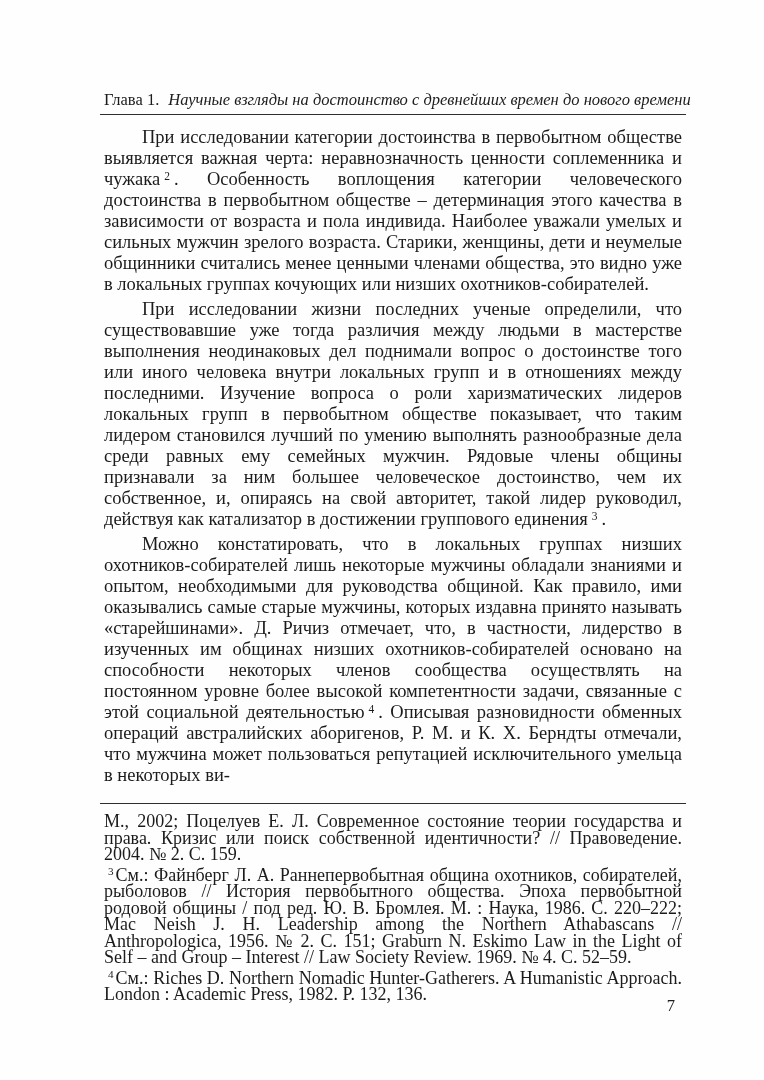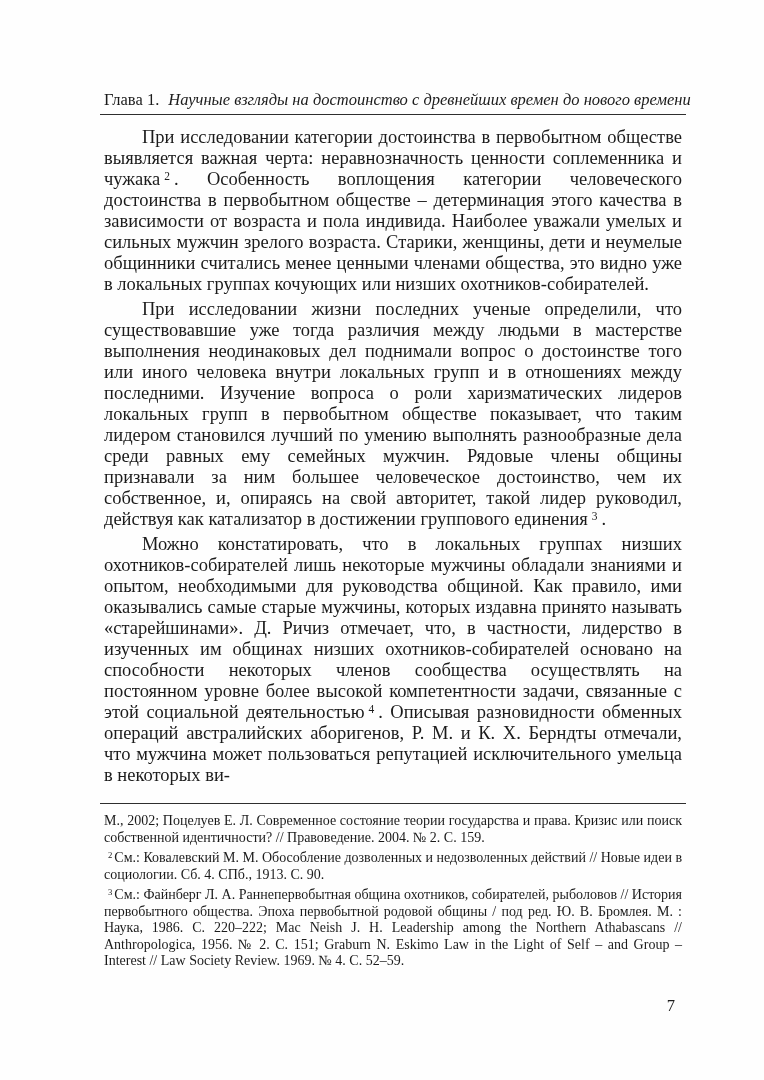--- a/index.html
+++ b/index.html
@@ -51,21 +51,21 @@
     font-size: 62%;
     line-height: 0;
     vertical-align: baseline;
     position: relative;
     top: -0.45em;
   }
   .footnotes {
     margin-top: 2px;
     border-top: 1.5px solid var(--rule);
     padding-top: 5px;
-    font-size: 14px;
+    font-size: 18px;
     line-height: 16.5px;
     text-align: justify;
     hyphens: auto;
     -webkit-hyphens: auto;
   }
   .footnotes .footnote { text-indent: 0; }
   .footnotes sup { margin-right: 2px; }
   .page-number {
     position: absolute;
     top: 980px;
@@ -85,20 +85,20 @@
     </div>
 
     <div class="body-text" id="body-text">
         <p class="indent" lang="ru">При исследовании категории достоинства в первобытном обществе выявляется важная черта: неравнозначность ценности соплеменника и чужака<sup>2</sup>. Особенность воплощения категории человеческого достоинства в первобытном обществе – детерминация этого качества в зависимости от возраста и пола индивида. Наиболее уважали умелых и сильных мужчин зрелого возраста. Старики, женщины, дети и неумелые общинники считались менее ценными членами общества, это видно уже в локальных группах кочующих или низших охотников-собирателей.</p>
         <p class="indent" lang="ru">При исследовании жизни последних ученые определили, что существовавшие уже тогда различия между людьми в мастерстве выполнения неодинаковых дел поднимали вопрос о достоинстве того или иного человека внутри локальных групп и в отношениях между последними. Изучение вопроса о роли харизматических лидеров локальных групп в первобытном обществе показывает, что таким лидером становился лучший по умению выполнять разнообразные дела среди равных ему семейных мужчин. Рядовые члены общины признавали за ним большее человеческое достоинство, чем их собственное, и, опираясь на свой авторитет, такой лидер руководил, действуя как катализатор в достижении группового единения<sup>3</sup>.</p>
         <p class="indent" lang="ru">Можно констатировать, что в локальных группах низших охотников-собирателей лишь некоторые мужчины обладали знаниями и опытом, необходимыми для руководства общиной. Как правило, ими оказывались самые старые мужчины, которых издавна принято называть «старейшинами». Д. Ричиз отмечает, что, в частности, лидерство в изученных им общинах низших охотников-собирателей основано на способности некоторых членов сообщества осуществлять на постоянном уровне более высокой компетентности задачи, связанные с этой социальной деятельностью<sup>4</sup>. Описывая разновидности обменных операций австралийских аборигенов, Р. М. и К. Х. Берндты отмечали, что мужчина может пользоваться репутацией исключительного умельца в некоторых ви-</p>
       </div>
 
     <div class="footnotes" id="footnotes">
         <div class="footnote" lang="ru">М., 2002; Поцелуев Е. Л. Современное состояние теории государства и права. Кризис или поиск собственной идентичности? // Правоведение. 2004. № 2. С. 159.</div>
-        <div class="footnote" lang="ru"><sup>2</sup>См.: Ковалевский М. М. Обособление дозволенных и недозволенных действий // Новые идеи в социологии. Сб. 4. СПб., 1913. С. 90.</div>
         <div class="footnote" lang="ru"><sup>3</sup>См.: Файнберг Л. А. Раннепервобытная община охотников, собирателей, рыболовов // История первобытного общества. Эпоха первобытной родовой общины / под ред. Ю. В. Бромлея. М. : Наука, 1986. С. 220–222; Mac Neish J. H. Leadership among the Northern Athabascans // Anthropologica, 1956. № 2. С. 151; Graburn N. Eskimo Law in the Light of Self – and Group – Interest // Law Society Review. 1969. № 4. С. 52–59.</div>
+        <div class="footnote" lang="ru"><sup>4</sup>См.: Riches D. Northern Nomadic Hunter-Gatherers. A Humanistic Approach. London : Academic Press, 1982. P. 132, 136.</div>
       </div>
 
   </div>
 
   <div class="page-number">7</div>
 </div>
 
 </body></html>

